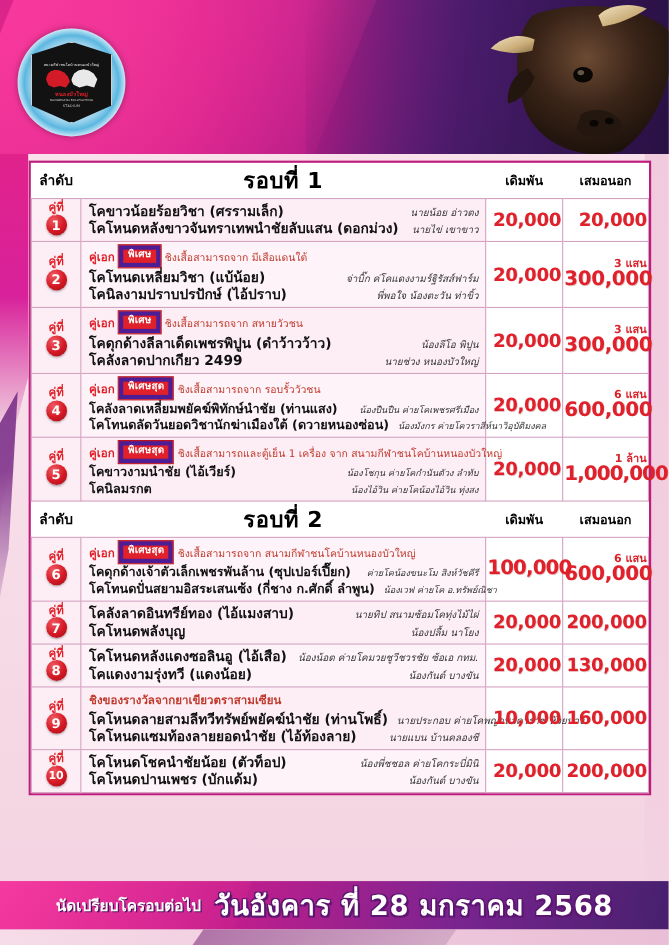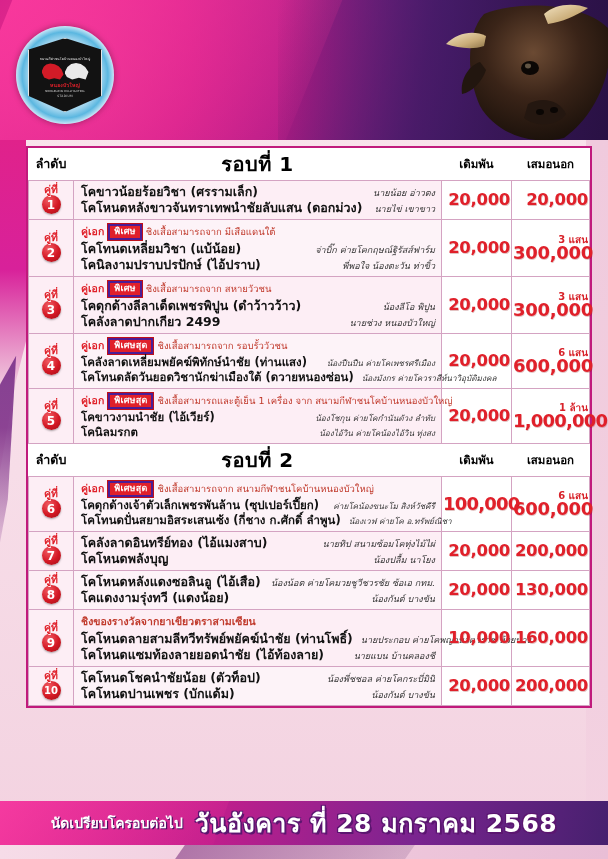--- a/index.html
+++ b/index.html
@@ -171,21 +171,21 @@
     display:flex; align-items:center; gap:4px;
     margin-bottom:1px; white-space:nowrap;
   }
   .note-ko {
     font-size:10.5px; font-weight:bold; color:#e0202a;
     text-shadow:.4px .4px 0 rgba(255,255,255,.8);
   }
   .badge-sp {
     display:inline-block; background:#e0202a; color:#ffffff;
     font-size:9px; font-weight:bold; padding:1px 4px 2px;
-    border:2px solid #4c1d95; outline:1px solid #c0101a;
+    border:4px solid #4c1d95; outline:1px solid #c0101a;
     line-height:1; letter-spacing:.2px;
   }
   .note-txt { font-size:9.5px; color:#c0392b; }
   .prize-line { font-size:10.5px; font-weight:bold; color:#c0392b; margin-bottom:1px; }
 
   .bull-row { display:flex; align-items:baseline; white-space:nowrap; }
   .bull-name {
     font-size:12.5px; font-weight:bold; color:#111111; line-height:1.28;
   }
   .bull-owner {
@@ -340,21 +340,21 @@
               <div class="seq-circle">2</div>
             </td>
             <td class="main">
               <div class="note-line">
                 <span class="note-ko">คู่เอก</span>
                 <span class="badge-sp">พิเศษ</span>
                 <span class="note-txt">ชิงเสื้อสามารถจาก มีเสือแดนใต้</span>
               </div>
               <div class="bull-row">
                 <span class="bull-name">โคโทนดเหลี่ยมวิชา (แบ้น้อย)</span>
-                <span class="bull-owner">จ่าบิ๊ก ค่ายโคกฤษณ์ฐิรัสส์ฟาร์ม</span>
+                <span class="bull-owner">จ่าบิ๊ก ค่โคแดงงามร์ฐิรัสส์ฟาร์ม</span>
               </div>
               <div class="bull-row">
                 <span class="bull-name">โคนิลงามปราบปรปักษ์ (ไอ้ปราบ)</span>
                 <span class="bull-owner">พี่พอใจ น้องตะวัน ท่าขิ้ว</span>
               </div>
             </td>
             <td class="bet">
               <div class="money">20,000</div>
             </td>
             <td class="out">

